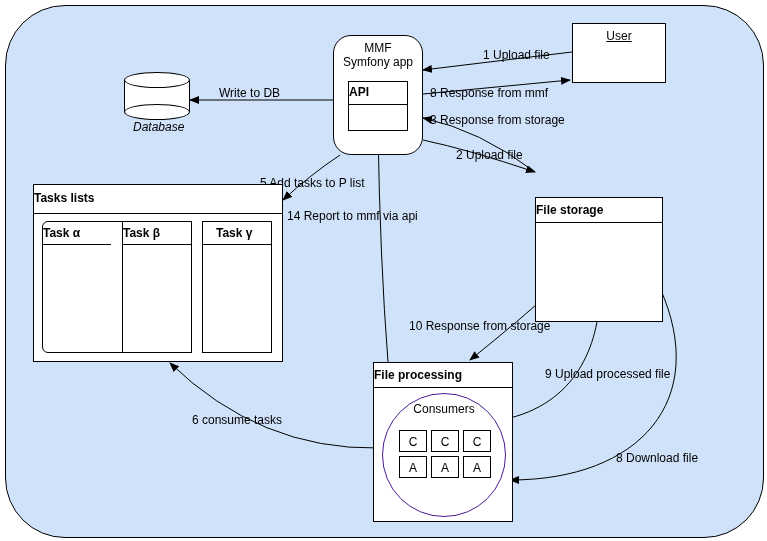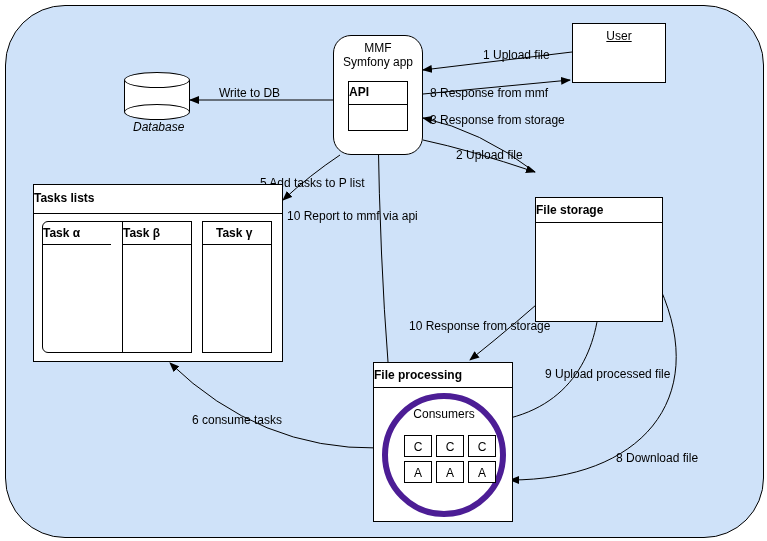--- a/index.html
+++ b/index.html
@@ -9,21 +9,21 @@
   .box { position:absolute; background:#fff; border:1px solid #000; box-sizing:border-box; }
   .rounded { border-radius:18px; }
   .title { font-weight:bold; text-align:left; }
   .center { text-align:center; }
   .lbl { position:absolute; font-size:12px; white-space:nowrap; }
   .cyl-body { position:absolute; background:#fff; border:1px solid #000; border-top:none; border-bottom:none; box-sizing:border-box; }
   .cyl-ellipse { position:absolute; background:#fff; border:1px solid #000; border-radius:50%; box-sizing:border-box; }
   .hr { position:absolute; height:0; border-top:1px solid #000; }
   svg.edges { position:absolute; left:0; top:0; pointer-events:none; }
   .consumer-cell { position:absolute; width:28px; height:22px; border:1px solid #000; background:#fff; text-align:center; line-height:22px; font-size:12px; box-sizing:border-box; }
-  .circle { position:absolute; border:6px solid #4c1d95; border-radius:50%; background:#fff; box-sizing:border-box; }
+  .circle { position:absolute; border:1px solid #4c1d95; border-radius:50%; background:#fff; box-sizing:border-box; }
 </style>
 </head>
 <body>
 
 <div class="canvas">
   <div class="bg"></div>
 
   <svg class="edges" width="767" height="541">
     <defs>
       <marker id="ah" markerWidth="10" markerHeight="8" refX="9" refY="4" orient="auto">
@@ -53,21 +53,21 @@
 
     <path d="M555,288 Q520,320 470,360" fill="none" stroke="#000" marker-end="url(#ah)"></path>
   </svg>
 
   <span class="lbl" style="left:483px; top:48px;">1 Upload file</span>
   <span class="lbl" style="left:430px; top:86px;">8 Response from mmf</span>
   <span class="lbl" style="left:430px; top:113px;">3 Response from storage</span>
   <span class="lbl" style="left:456px; top:148px;">2 Upload file</span>
   <span class="lbl" style="left:219px; top:86px;">Write to DB</span>
   <span class="lbl" style="left:260px; top:176px;">5 Add tasks to P list</span>
-  <span class="lbl" style="left:287px; top:209px;">10 Report to mmf via api</span>
+  <span class="lbl" style="left:287px; top:209px;">14 Report to mmf via api</span>
   <span class="lbl" style="left:409px; top:319px;">10 Response from storage</span>
   <span class="lbl" style="left:545px; top:367px;">9 Upload processed file</span>
   <span class="lbl" style="left:616px; top:451px;">8 Download file</span>
   <span class="lbl" style="left:192px; top:413px;">6 consume tasks</span>
 
   <div class="box" style="left:572px; top:23px; width:94px; height:60px;text-decoration:underline;">
     <div class="center" style="margin-top:5px;">User</div>
   </div>
 
   <div class="box rounded" style="left:333px; top:35px; width:90px; height:120px;">

